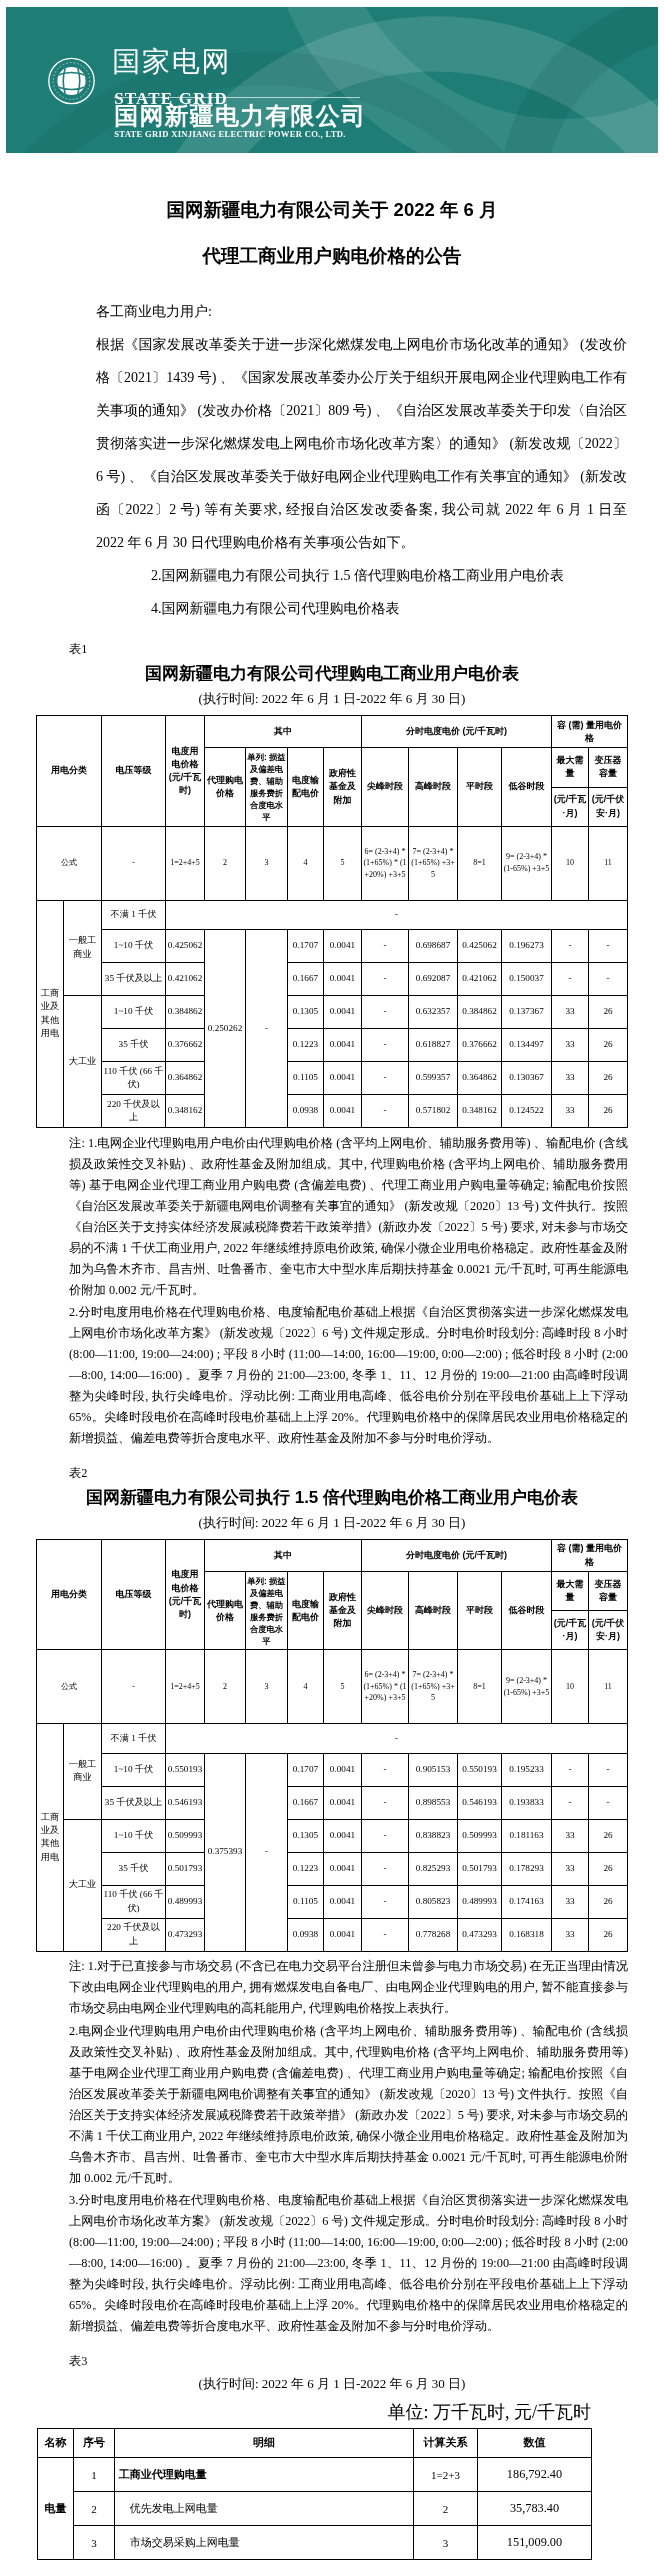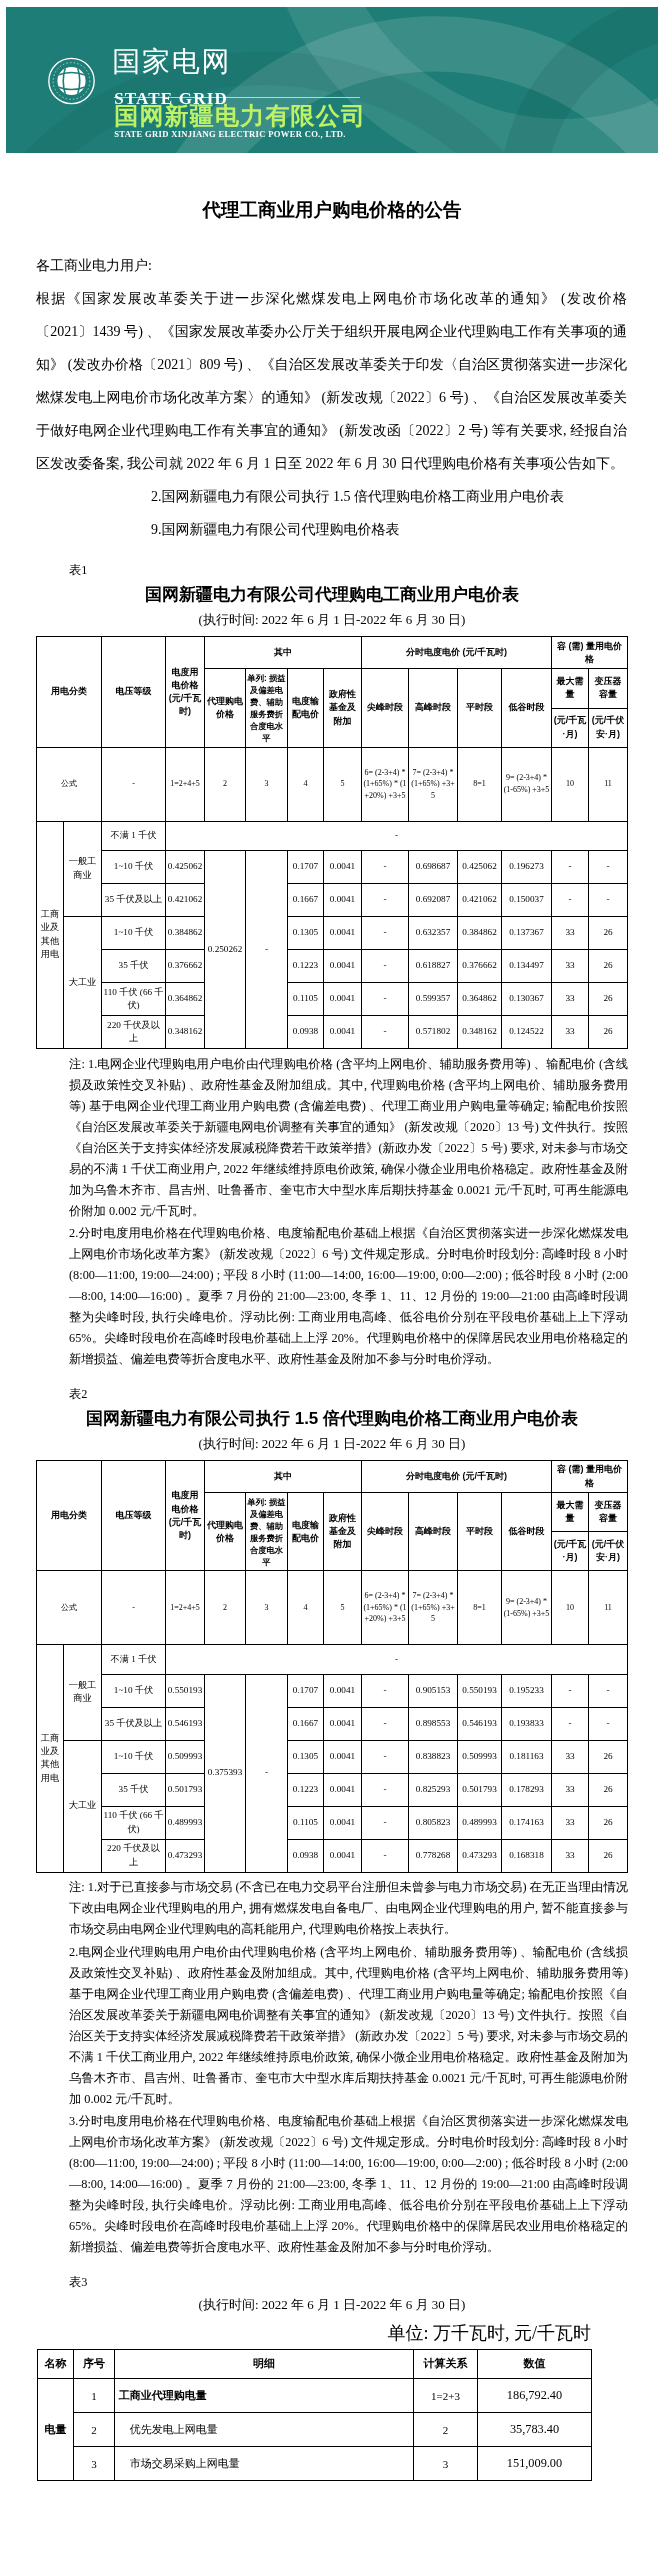--- a/index.html
+++ b/index.html
@@ -6,26 +6,26 @@
   body{width:664px;font-family:"Liberation Serif","DejaVu Serif",serif;color:#000;}
   .page{width:664px;background:#fff;padding-bottom:16px;}
 
   
   .banner{position:relative;margin:7.4px 6.2px 0 6.2px;height:146px;overflow:hidden;}
   .banner-decor{position:absolute;left:0;top:0;}
   .emblem{position:absolute;left:41px;top:47px;}
   .brand-cn{position:absolute;left:106px;top:36px;font-family:"Liberation Sans","DejaVu Sans",sans-serif;font-weight:normal;font-size:28px;color:#fff;letter-spacing:1.8px;}
   .brand-en{position:absolute;left:108px;top:82px;font-family:"Liberation Serif",serif;font-weight:bold;font-size:17px;color:#fff;letter-spacing:1.2px;}
   .bdivider{position:absolute;left:108px;top:90px;width:246px;height:0.6px;background:rgba(255,255,255,.65);}
-  .company-cn{position:absolute;left:108px;top:93px;font-family:Liberation Mono, monospace;font-weight:bold;font-size:24px;color:#bef264;letter-spacing:1.2px;}
+  .company-cn{position:absolute;left:108px;top:93px;font-family:Liberation Mono, monospace;font-weight:bold;font-size:24px;color:#ffffff;letter-spacing:1.2px;}
   .company-en{position:absolute;left:108px;top:122px;font-family:"Liberation Serif",serif;font-weight:bold;font-size:8.6px;color:#fff;letter-spacing:0.3px;}
 
   
   .title{margin:34px 37px 16px 37px;text-align:center;font-family:"Liberation Sans","DejaVu Sans",sans-serif;font-weight:bold;font-size:18.5px;line-height:46px;}
-  .prose{margin:0 37px 0 36px;font-size:14px;line-height:33px;text-align:justify;}
+  .prose{margin:0 37px 0 96px;font-size:14px;line-height:33px;text-align:justify;}
   .attach1{margin:0 37px 0 103px;font-size:14px;line-height:33px;}
   .attach2{margin:0 37px 0 151px;font-size:14px;line-height:33px;}
 
   .tbl-tag{margin:16px 37px 2.5px 69px;font-size:12.3px;}
   .tbl-title{margin:3.7px 37px 0 37px;text-align:center;font-family:"Liberation Sans","DejaVu Sans",sans-serif;font-weight:bold;font-size:17px;}
   .tbl-period{margin:4.9px 37px 7.4px 37px;text-align:center;font-size:13px;}
   .unit-line{width:554px;margin:1.2px 0 3.7px 37px;text-align:right;font-size:18px;}
 
   
   table.grid{border-collapse:collapse;table-layout:fixed;width:592px;margin:0 0 3.7px 36px;}
@@ -80,27 +80,28 @@
       </g>
     </svg>
     <div class="brand-cn">国家电网</div>
     <div class="brand-en">STATE GRID</div>
     <div class="bdivider"></div>
     <div class="company-cn">国网新疆电力有限公司</div>
     <div class="company-en">STATE GRID XINJIANG ELECTRIC POWER CO., LTD.</div>
   </div>
 
   <div class="title">
+    <div>国网新疆电力有限公司关于 2022 年 6 月</div>
     <div>代理工商业用户购电价格的公告</div>
   </div>
 
   <div class="prose">各工商业电力用户:</div>
   <div class="prose indent">根据《国家发展改革委关于进一步深化燃煤发电上网电价市场化改革的通知》 (发改价格〔2021〕1439 号) 、《国家发展改革委办公厅关于组织开展电网企业代理购电工作有关事项的通知》 (发改办价格〔2021〕809 号) 、《自治区发展改革委关于印发〈自治区贯彻落实进一步深化燃煤发电上网电价市场化改革方案〉的通知》 (新发改规〔2022〕6 号) 、《自治区发展改革委关于做好电网企业代理购电工作有关事宜的通知》 (新发改函〔2022〕2 号) 等有关要求, 经报自治区发改委备案, 我公司就 2022 年 6 月 1 日至 2022 年 6 月 30 日代理购电价格有关事项公告如下。</div>
   <div class="attach2">2.国网新疆电力有限公司执行 1.5 倍代理购电价格工商业用户电价表</div>
-  <div class="attach2">9.国网新疆电力有限公司代理购电价格表</div>
+  <div class="attach2">4.国网新疆电力有限公司代理购电价格表</div>
 
   <div class="tbl-tag">表1</div>
   <div class="tbl-title">国网新疆电力有限公司代理购电工商业用户电价表</div>
   <div class="tbl-period">(执行时间: 2022 年 6 月 1 日-2022 年 6 月 30 日)</div>
 
   <table class="grid">
     <colgroup>
       <col style="width:27px">
         <col style="width:38px">
         <col style="width:64px">

